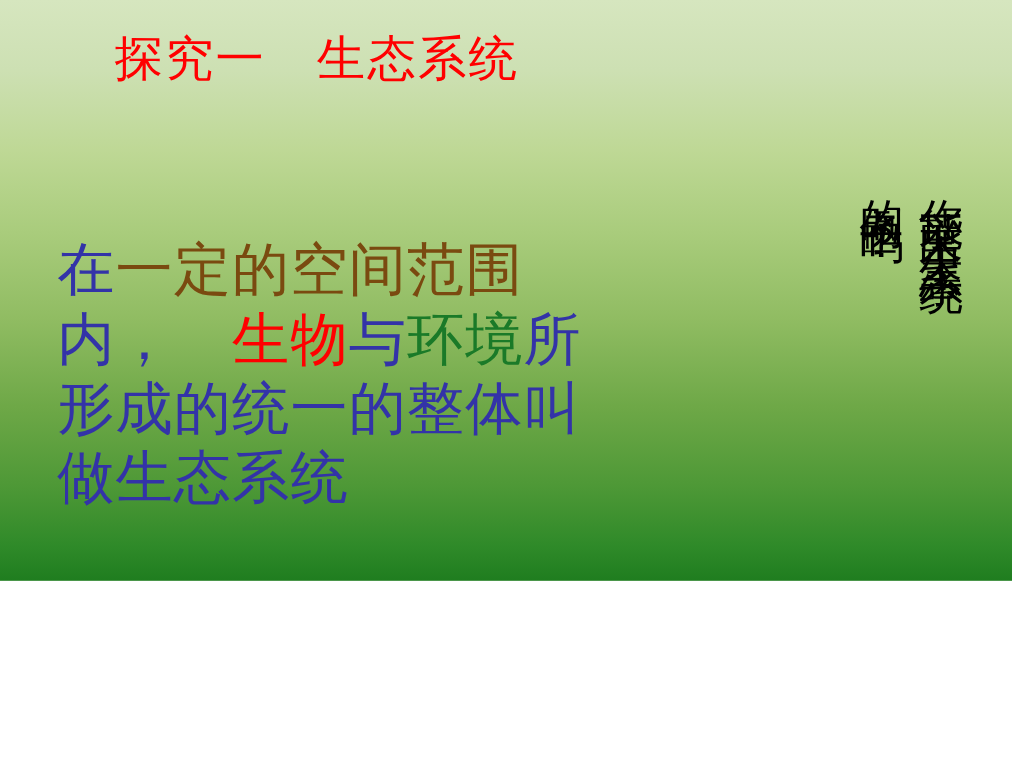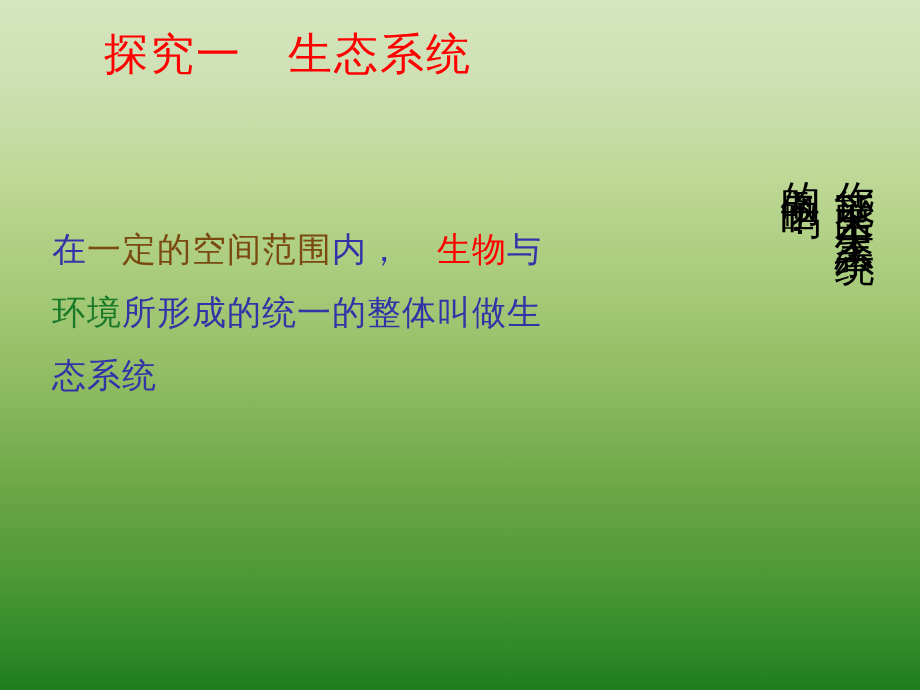--- a/index.html
+++ b/index.html
@@ -9,21 +9,21 @@
   body {
     width: 920px;
     height: 690px;
     overflow: hidden;
     font-family: "DejaVu Serif", serif;
   }
 
   #slide {
     position: relative;
     width: 920px;
-    height: 690px;
+    height: 528px;
     background: linear-gradient(to bottom,
         #d6e6bf 0%,
         #cde0b3 12%,
         #bed895 26%,
         #a9cc7c 40%,
         #90bc62 55%,
         #6ea847 70%,
         #4d9836 84%,
         #2f8a29 94%,
         #1f7d1f 100%);
@@ -42,25 +42,25 @@
     white-space: pre;
     font-family: "DejaVu Serif", "Liberation Serif", serif;
   }
 
   
   #body-text {
     position: absolute;
     left: 52px;
     top: 218px;
     width: 520px;
-    font-size: 34px;
+    font-size: 52px;
     line-height: 63px;
     letter-spacing: 1px;
     color: #3333a8;
-    font-family: Liberation Sans, sans-serif;
+    font-family: Liberation Mono, monospace;
   }
   #body-text .run { white-space: pre-wrap; }
   .c-blue  { color: #3333a8; }
   .c-brown { color: #7a4a10; }
   .c-red   { color: #ff0000; }
   .c-green { color: #1a7a28; }
 
   
   #question {
     position: absolute;

